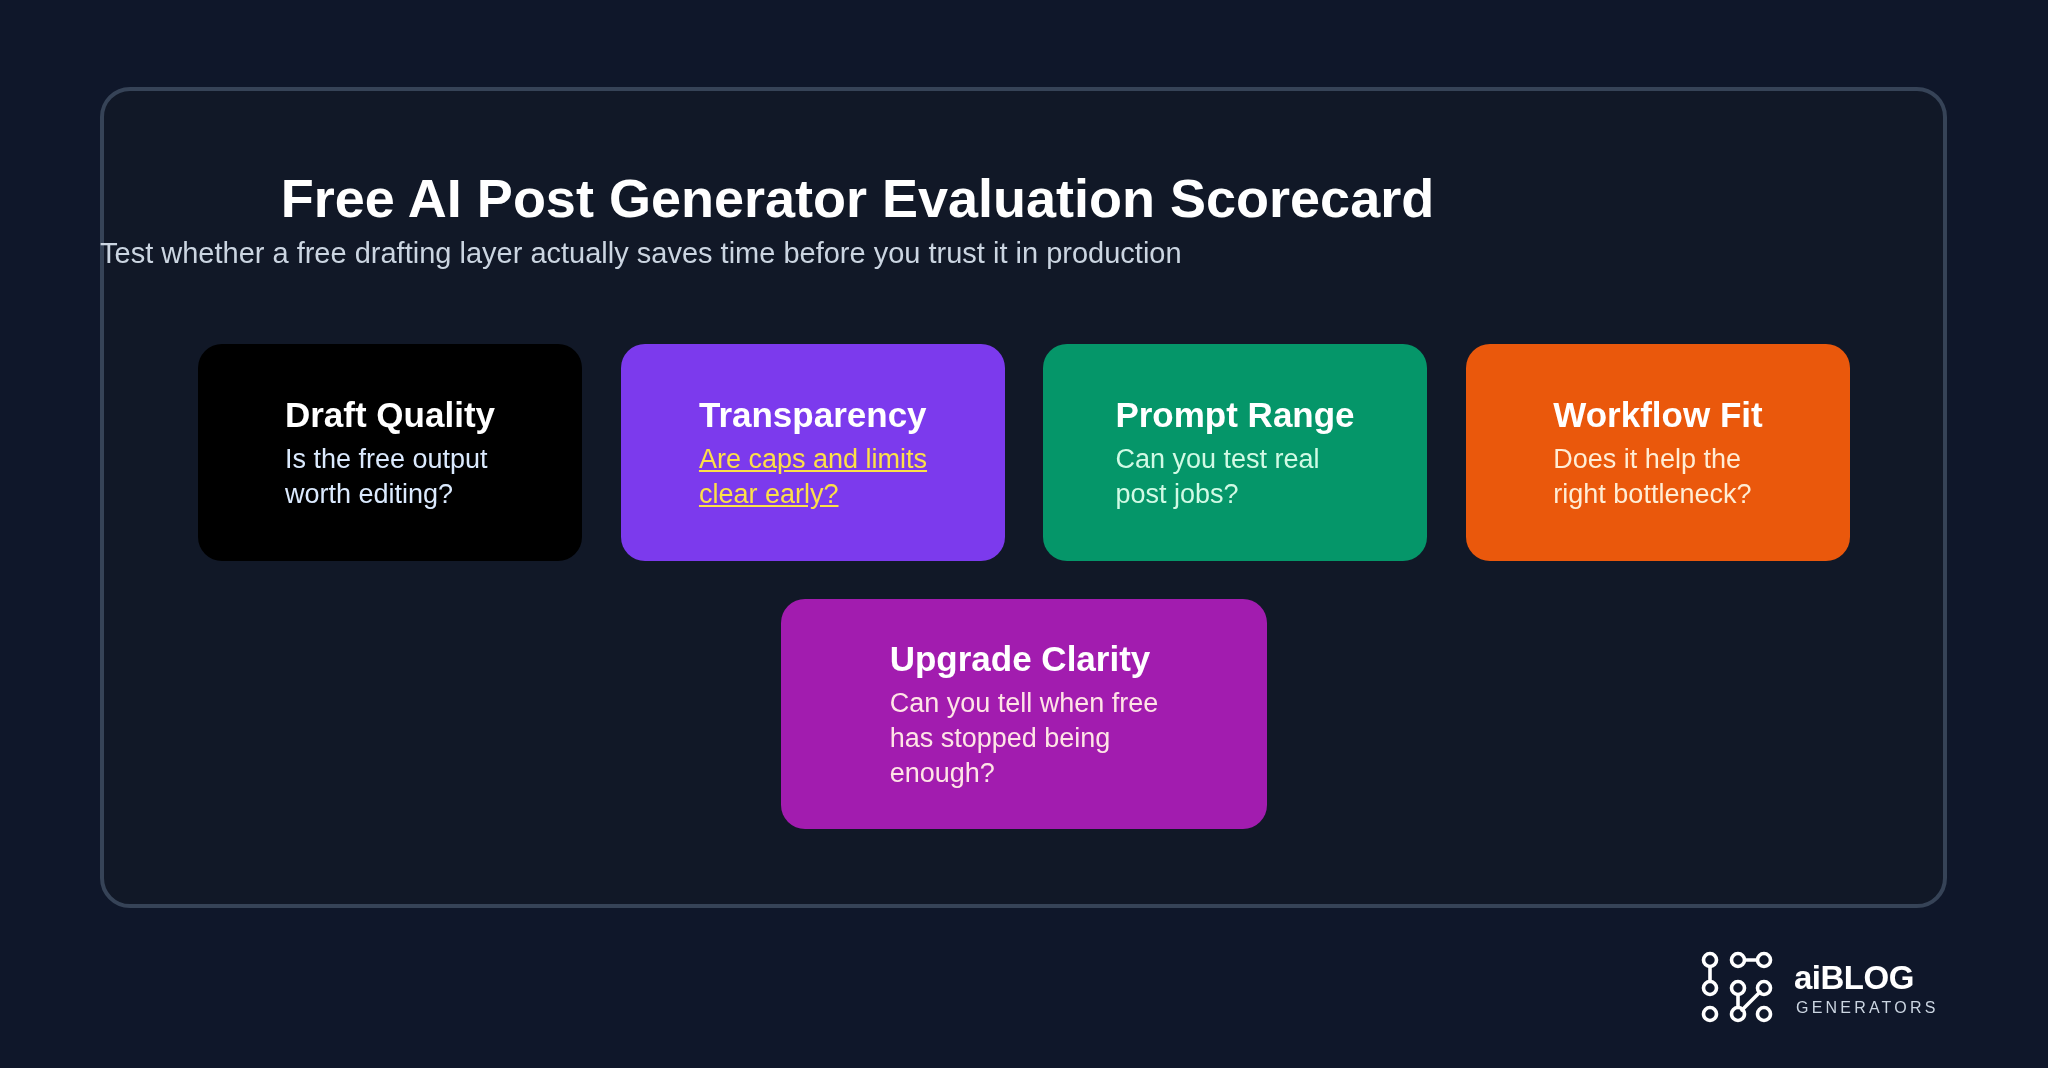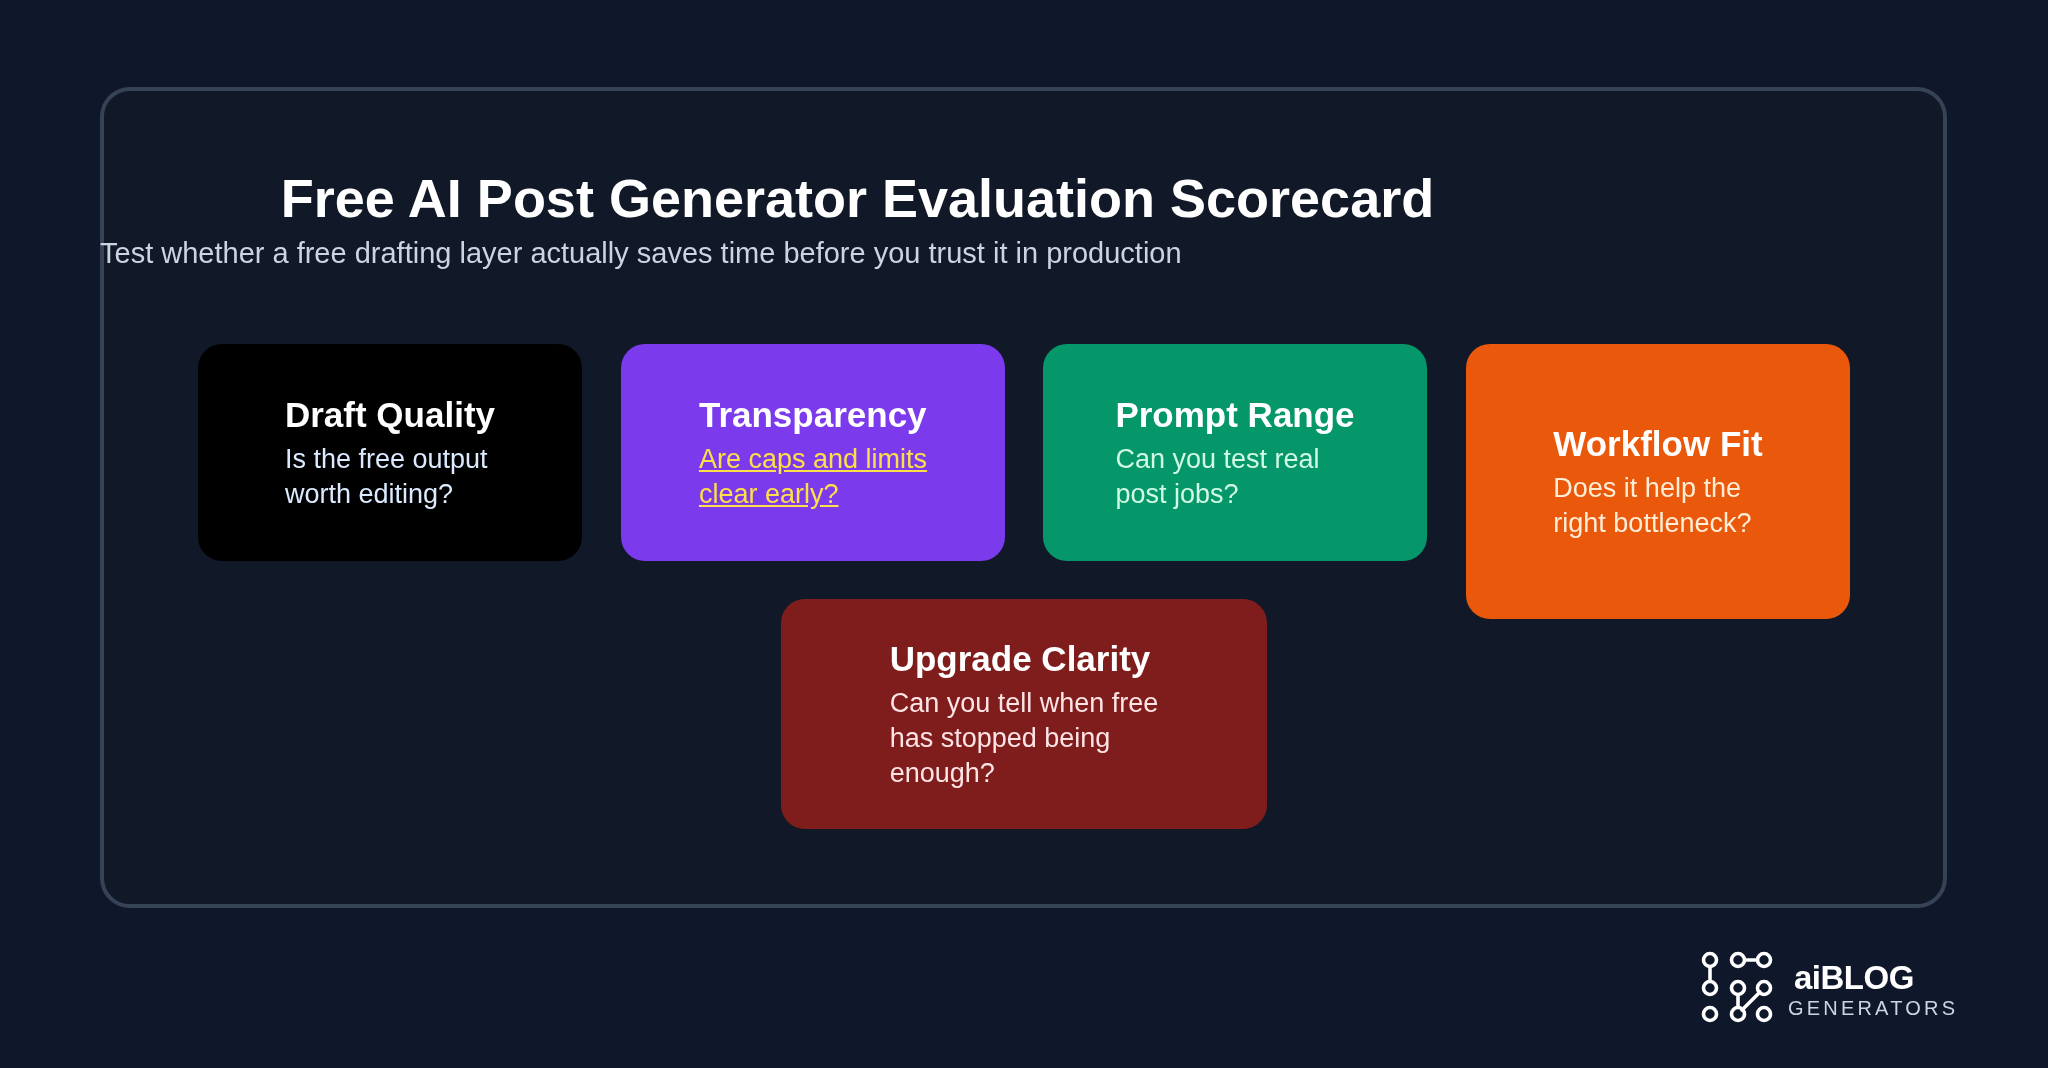--- a/index.html
+++ b/index.html
@@ -95,24 +95,24 @@
     color: #ffffff;
     font-size: 33px;
     line-height: 36px;
     white-space: nowrap;
     letter-spacing: -0.5px;
   }
   .logo-text .ai { font-weight: 700; }
   .logo-text .blog { font-weight: 700; }
   .logo-sub {
     position: absolute;
-    left: 90px;
+    left: 98px;
     top: 51px;
     color: #cbd5e1;
-    font-size: 20px;
+    font-size: 16px;
     line-height: 18px;
     letter-spacing: 3.2px;
     white-space: nowrap;
   }
 </style>
 </head>
 <body style="background: rgb(15, 23, 42);">
 
 <div class="panel" style="background: rgb(17, 24, 39); border-color: rgb(54, 67, 87);"></div>
 
@@ -136,29 +136,29 @@
 </div>
 
 <div class="card" style="left: 1043px; top: 344px; width: 384px; height: 217px; background: rgb(5, 150, 105); justify-content: center;">
   <div class="card-inner">
     <div class="card-title">Prompt Range</div>
     <div class="card-desc" style="color: rgb(209, 250, 229);">Can you test real
 post jobs?</div>
   </div>
 </div>
 
-<div class="card" style="left: 1466px; top: 344px; width: 384px; height: 275px; background: rgb(234, 88, 12);">
+<div class="card" style="left: 1466px; top: 344px; width: 384px; height: 217px; background: rgb(234, 88, 12);">
   <div class="card-inner">
     <div class="card-title">Workflow Fit</div>
     <div class="card-desc" style="color: rgb(255, 237, 213);">Does it help the
 right bottleneck?</div>
   </div>
 </div>
 
-<div class="card" style="left: 781px; top: 599px; width: 486px; height: 230px; background: #7f1d1d;">
+<div class="card" style="left: 781px; top: 599px; width: 486px; height: 230px; background: #a21caf;">
   <div class="card-inner">
     <div class="card-title">Upgrade Clarity</div>
     <div class="card-desc" style="color: rgb(255, 228, 230);">Can you tell when free
 has stopped being
 enough?</div>
   </div>
 </div>
 
 <div class="logo">
   <svg class="logo-mark" viewBox="0 0 80 80" width="80" height="80">

